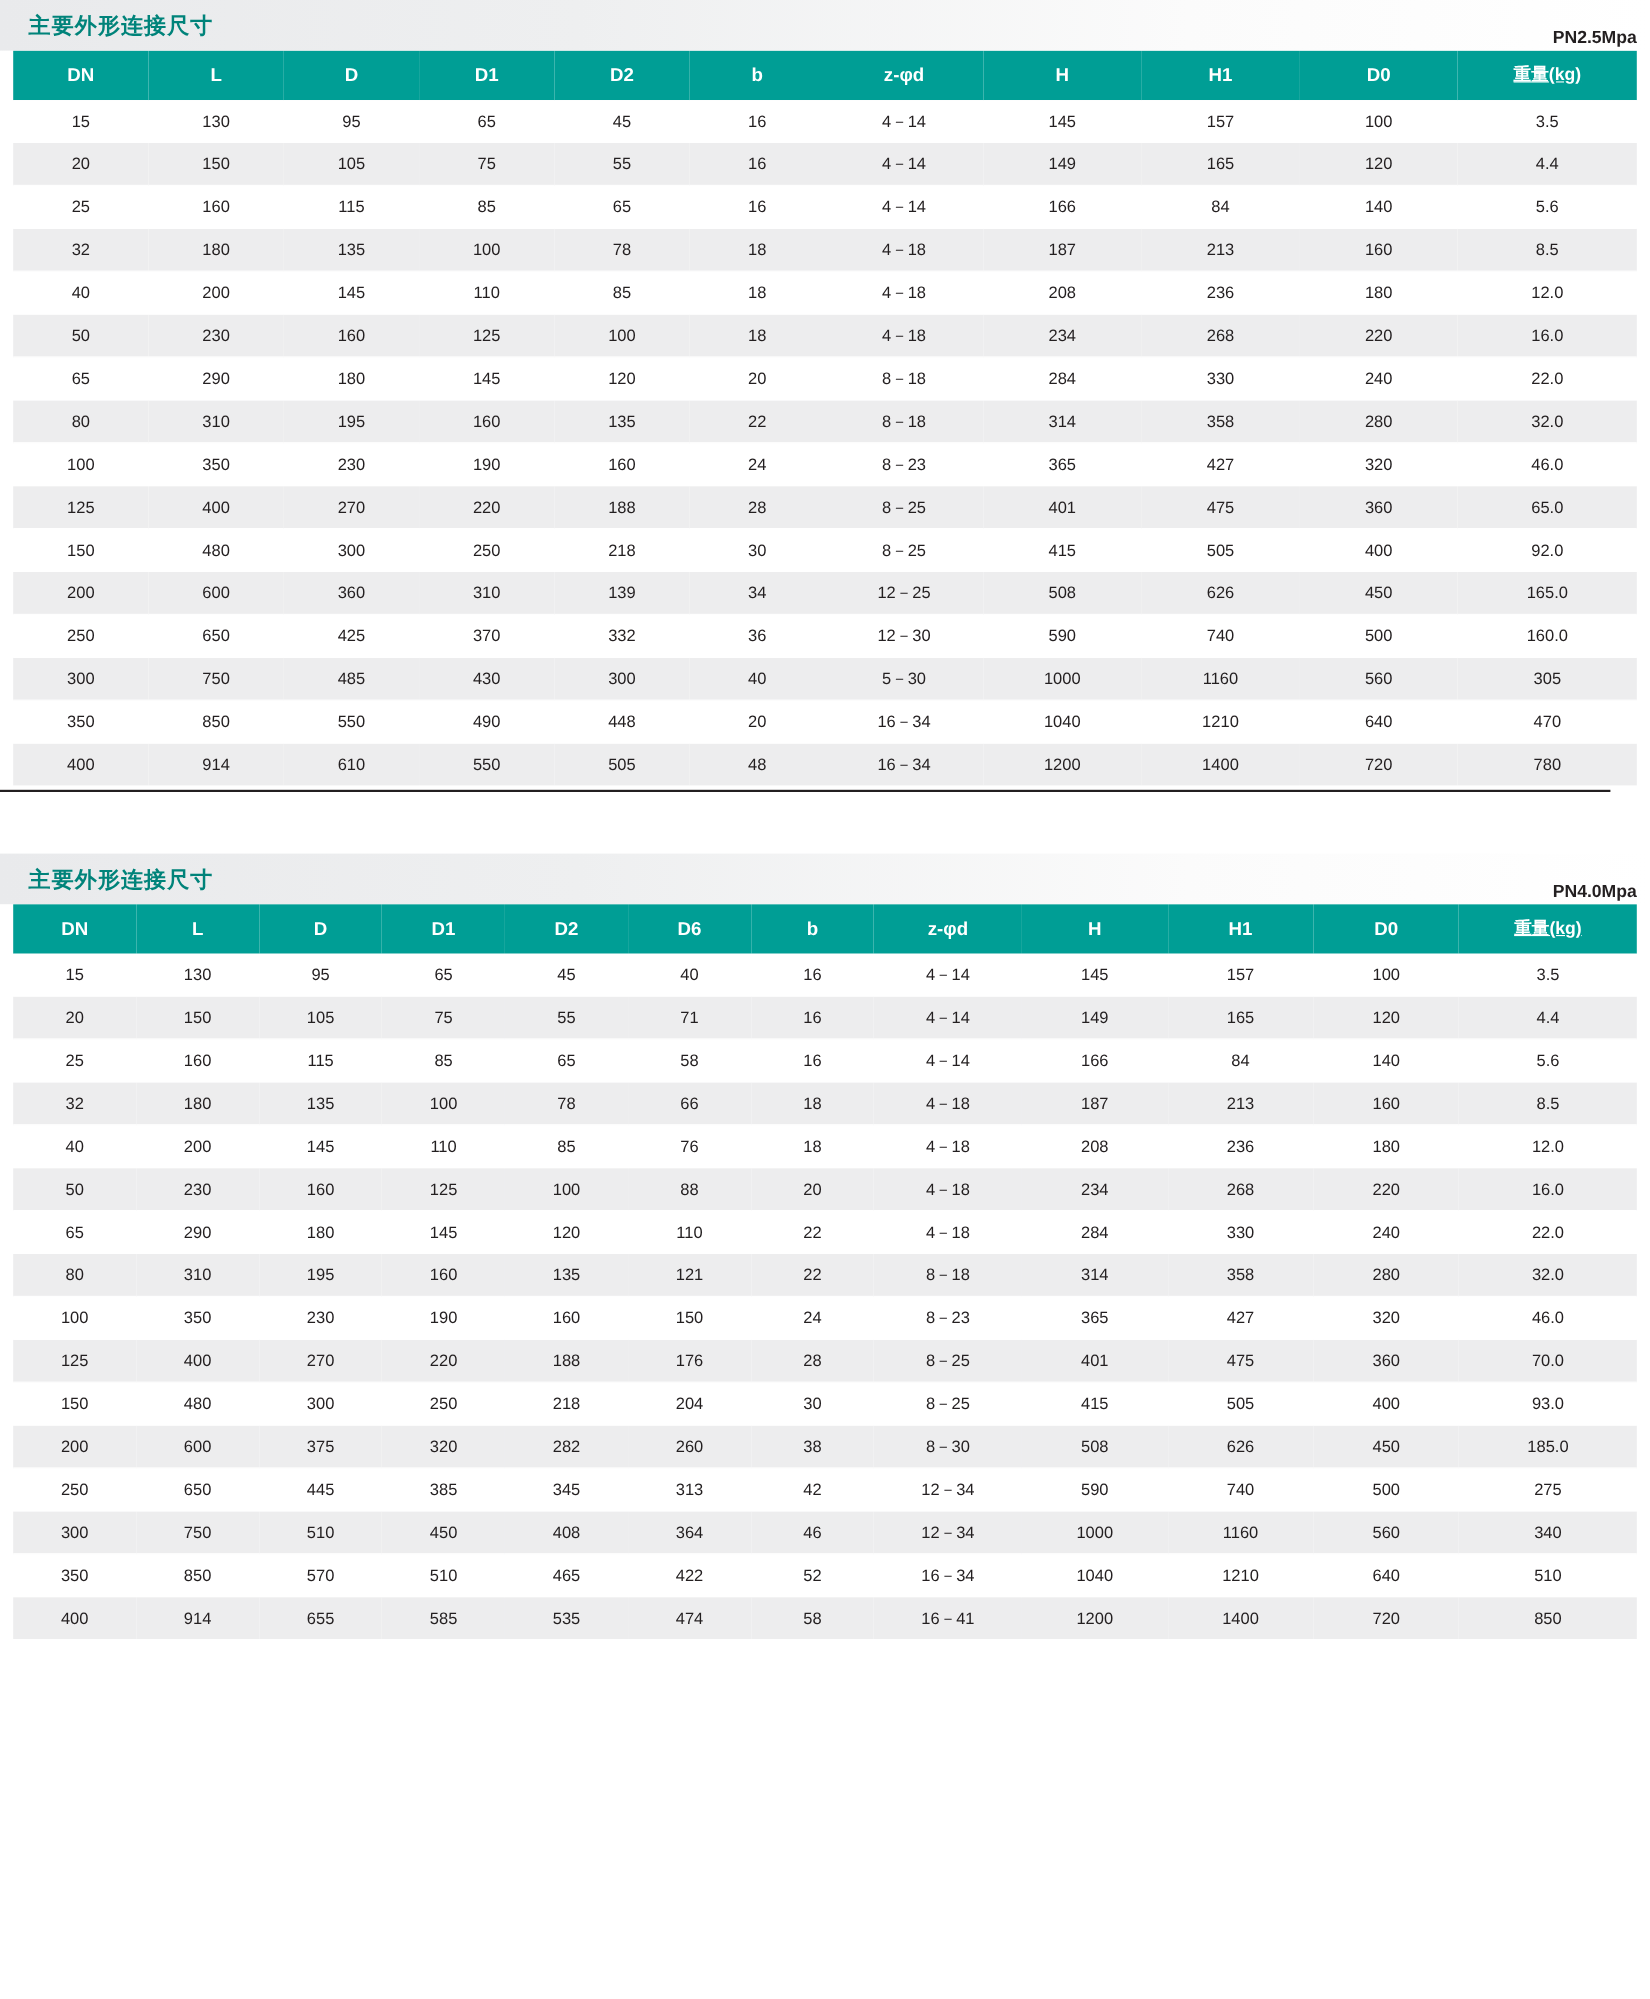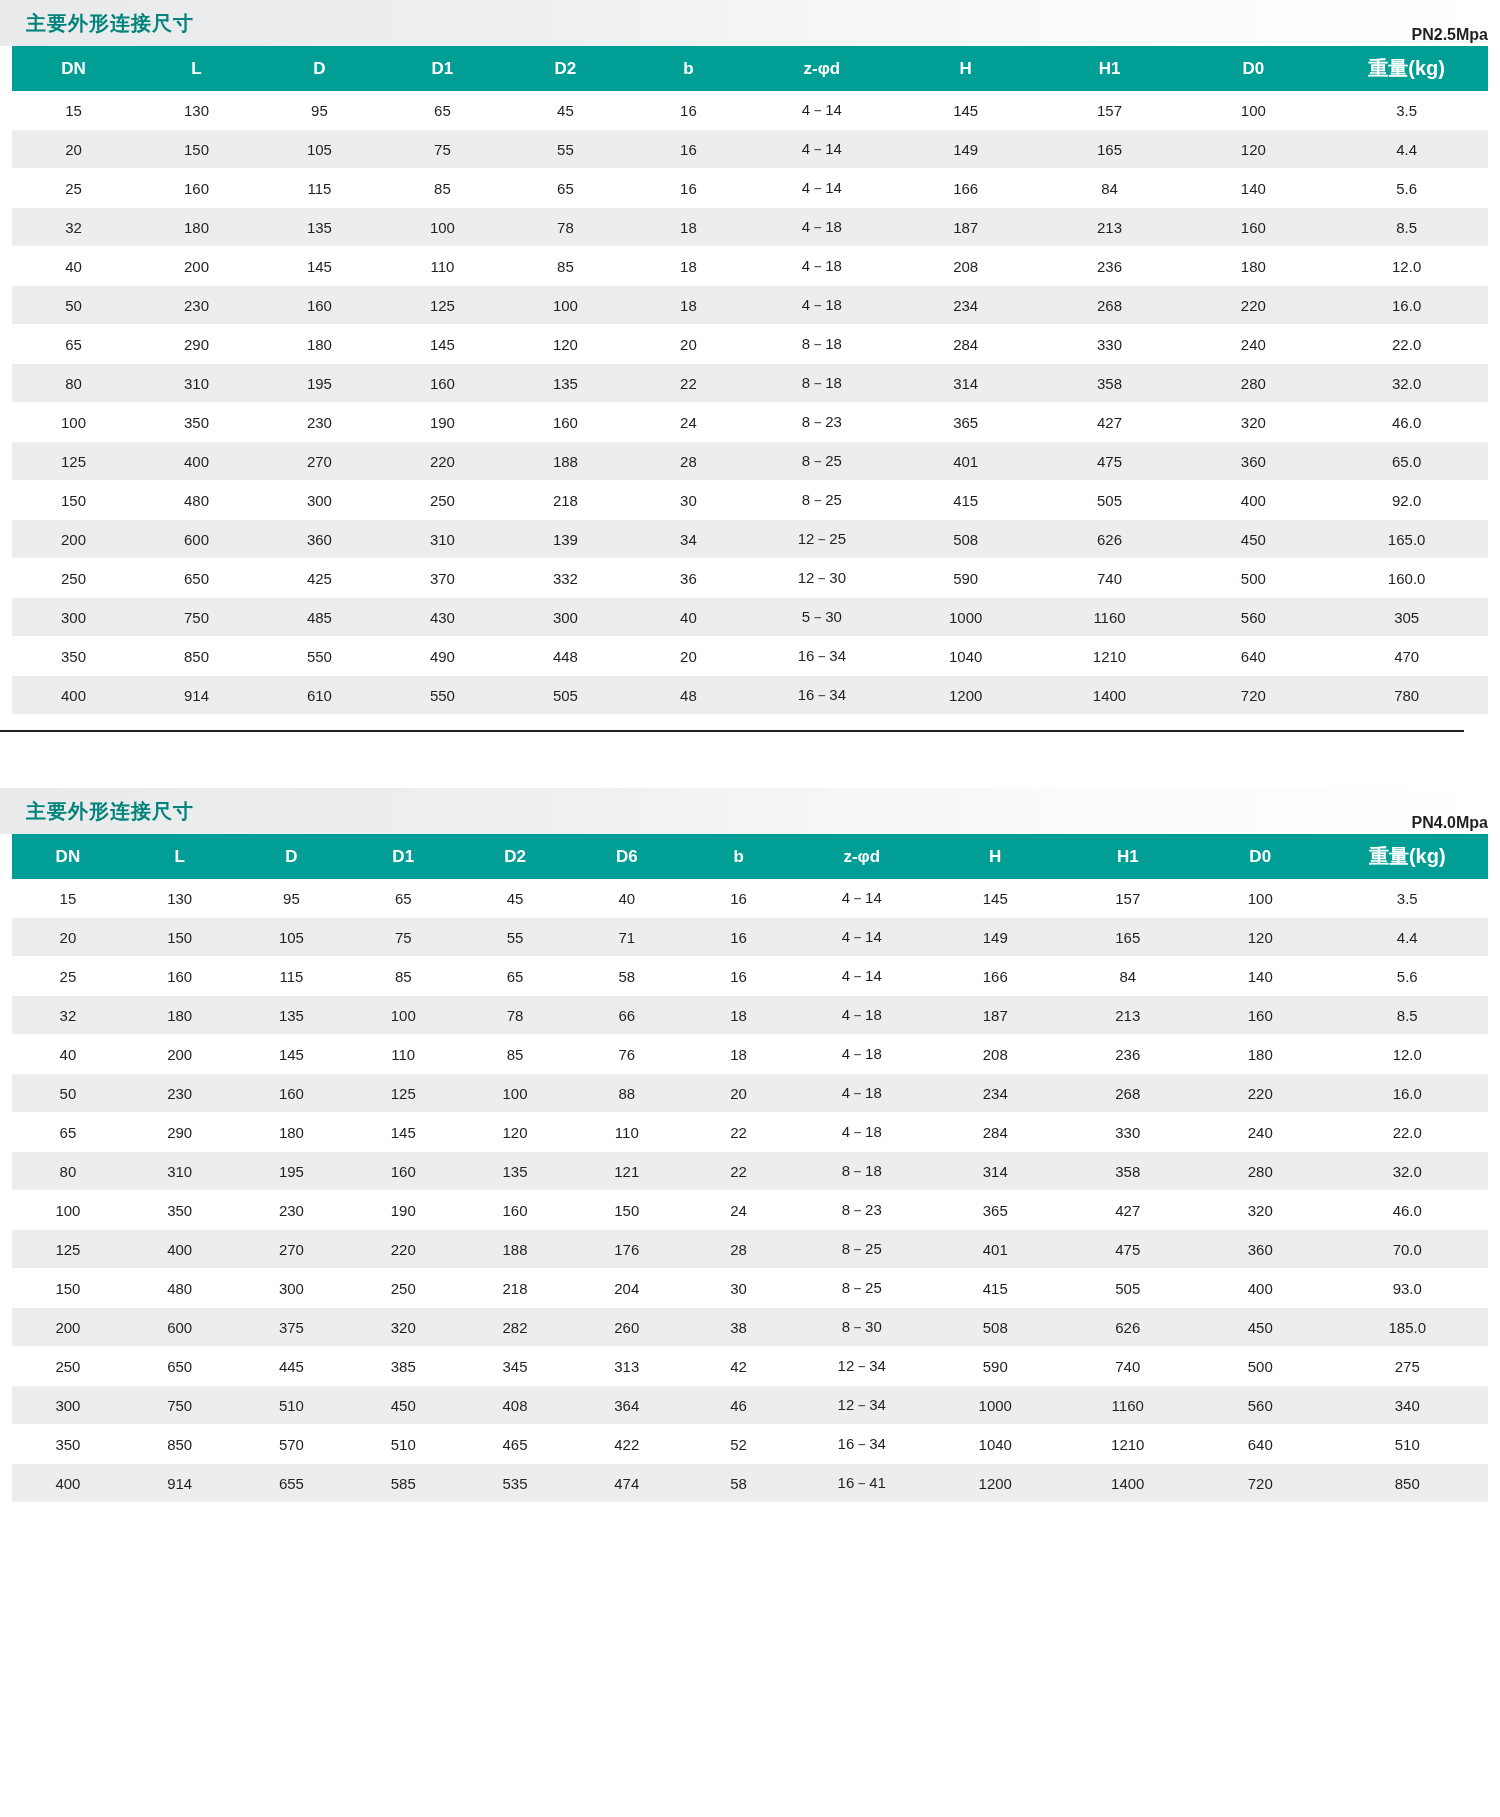--- a/index.html
+++ b/index.html
@@ -60,21 +60,22 @@
     color: #ffffff;
     font-size: 17px;
     font-weight: bold;
     height: 45px;
     text-align: center;
     vertical-align: middle;
     border: none;
     padding: 0;
   }
   thead th.wcol {
-    font-size: 20px;
+    font-size: 16px;
+    text-decoration: underline;
   }
   tbody td {
     height: 38px;
     text-align: center;
     vertical-align: middle;
     font-size: 15px;
     color: #231f20;
     border-bottom: 1px solid #ffffff;
     padding: 0;
   }
@@ -82,21 +83,21 @@
     background: #ffffff;
   }
   tbody tr.even td {
     background: #ededee;
   }
   tbody tr:last-child td {
     border-bottom: none;
   }
   .table-wrap {
     border-bottom: 2px solid #231f20;
-    padding-bottom: 16px;
+    padding-bottom: 4px;
     width: 1464px;
     box-sizing: border-box;
   }
   .section:last-child .table-wrap {
     border-bottom: none;
   }
   
 </style>
 </head>
 <body>

